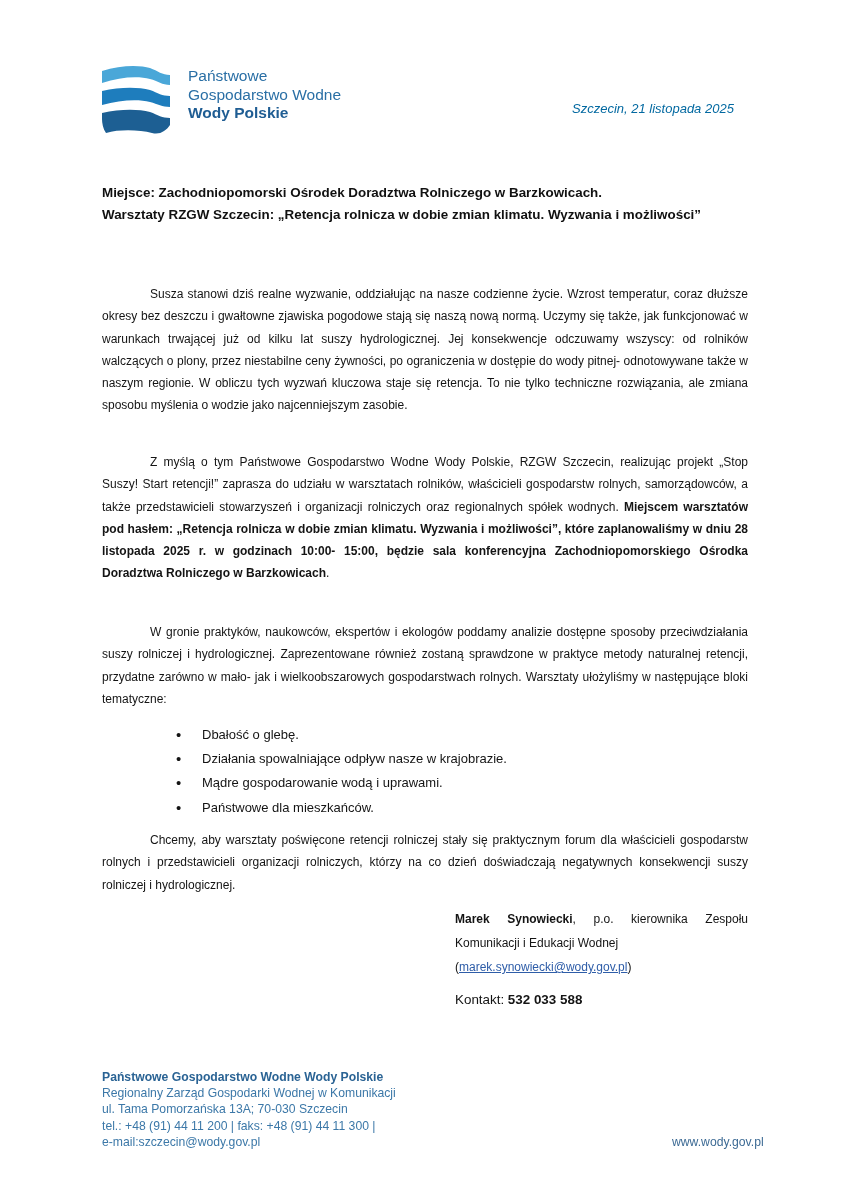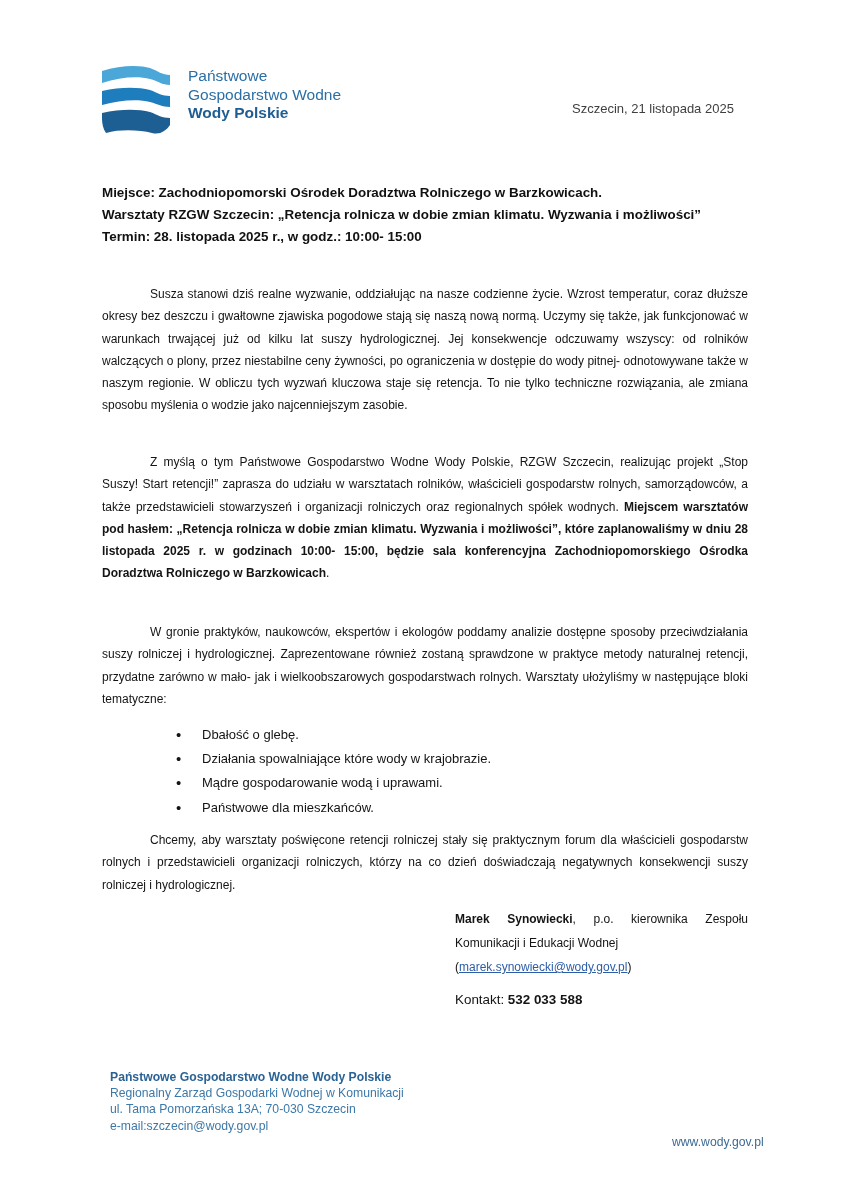--- a/index.html
+++ b/index.html
@@ -5,21 +5,21 @@
     html, body { margin: 0; padding: 0; background: #ffffff; }
     body { width: 849px; height: 1200px; position: relative; overflow: hidden;
            font-family: "Liberation Sans", sans-serif; color: #111; }
     .page { position: absolute; left: 0; top: 0; width: 849px; height: 1012px; }
 
     
     .logo { position: absolute; left: 100px; top: 63px; width: 260px; height: 72px; }
     .logo-mark { position: absolute; left: 0; top: 0; width: 70px; height: 72px; }
     .logo-text { position: absolute; left: 88px; top: 4px; line-height: 18.5px; font-size: 15.5px; color: #2a6fa5; }
     .logo-text .l3 { font-weight: bold; color: #1f5d93; }
-    .date { position: absolute; left: 572px; top: 101px; font-size: 13px; color: #404040; }
+    .date { position: absolute; left: 572px; top: 101px; font-size: 13px; color: #0369a1; font-style: italic; }
 
     
     .title-block { position: absolute; left: 102px; top: 182px; width: 650px; font-size: 13.4px;
                    font-weight: bold; line-height: 22px; }
 
     
     .body { position: absolute; left: 102px; width: 646px; font-size: 12px; line-height: 22.3px;
             text-align: justify; color: #141414; }
     .body p { margin: 0; text-indent: 48px; }
     .p1 { top: 283px; }
@@ -32,21 +32,21 @@
                font-size: 13px; line-height: 24.2px; color: #141414; }
     .bullets li { position: relative; padding-left: 30px; }
     .bullets li::before { content: "\2022"; position: absolute; left: 4px; top: 0; font-size: 15px; }
 
     .signature { position: absolute; left: 455px; top: 907px; width: 293px; font-size: 12px;
                  line-height: 24px; text-align: justify; color: #141414; }
     .signature a { color: #2e5da8; text-decoration: underline; }
     .contact { position: absolute; left: 455px; top: 992px; font-size: 13.4px; color: #141414; }
 
     
-    .footer { position: absolute; left: 102px; top: 1069px; font-size: 12.2px; line-height: 16.2px; color: #3c78a8; margin-left: 8px; }
+    .footer { position: absolute; left: 102px; top: 1069px; font-size: 12.2px; line-height: 16.2px; color: #3c78a8; }
     .footer .org { font-weight: bold; color: #2a6394; }
     .footer-web { position: absolute; left: 672px; top: 1135px; font-size: 12.2px; color: #3c6a94; }
   </style>
 </head>
 <body>
 
 <div class="page">
 
   <div class="logo">
     <svg class="logo-mark" viewBox="0 0 70 72">
@@ -59,38 +59,37 @@
       <div>Gospodarstwo Wodne</div>
       <div class="l3">Wody Polskie</div>
     </div>
   </div>
 
   <div class="date">Szczecin, 21 listopada 2025</div>
 
   <div class="title-block">
     <div>Miejsce: Zachodniopomorski Ośrodek Doradztwa Rolniczego w Barzkowicach.</div>
     <div>Warsztaty RZGW Szczecin: „Retencja rolnicza w dobie zmian klimatu. Wyzwania i możliwości”</div>
-    <div>Termin: 28. listopada 2025 r., w godz.: 10:00- 15:00</div>
   </div>
 
   <div class="body p1">
     <p>Susza stanowi dziś realne wyzwanie, oddziałując na nasze codzienne życie. Wzrost temperatur, coraz dłuższe okresy bez deszczu i gwałtowne zjawiska pogodowe stają się naszą nową normą. Uczymy się także, jak funkcjonować w warunkach trwającej już od kilku lat suszy hydrologicznej. Jej konsekwencje odczuwamy wszyscy: od rolników walczących o plony, przez niestabilne ceny żywności, po ograniczenia w dostępie do wody pitnej- odnotowywane także w naszym regionie. W obliczu tych wyzwań kluczowa staje się retencja. To nie tylko techniczne rozwiązania, ale zmiana sposobu myślenia o wodzie jako najcenniejszym zasobie.</p>
   </div>
 
   <div class="body p2">
     <p><span>Z myślą o tym Państwowe Gospodarstwo Wodne Wody Polskie, RZGW Szczecin, realizując projekt „Stop Suszy! Start retencji!” zaprasza do udziału w warsztatach rolników, właścicieli gospodarstw rolnych, samorządowców, a także przedstawicieli stowarzyszeń i organizacji rolniczych oraz regionalnych spółek wodnych. </span><b>Miejscem warsztatów pod hasłem: „Retencja rolnicza w dobie zmian klimatu. Wyzwania i możliwości”, które zaplanowaliśmy w dniu 28 listopada 2025 r. w godzinach 10:00- 15:00, będzie sala konferencyjna  Zachodniopomorskiego Ośrodka Doradztwa Rolniczego w Barzkowicach</b><span>.</span></p>
   </div>
 
   <div class="body p3">
     <p>W gronie praktyków, naukowców, ekspertów i ekologów poddamy analizie dostępne sposoby przeciwdziałania suszy rolniczej i hydrologicznej. Zaprezentowane również zostaną sprawdzone w praktyce metody naturalnej retencji, przydatne zarówno w mało- jak i wielkoobszarowych gospodarstwach rolnych. Warsztaty ułożyliśmy w następujące bloki tematyczne:</p>
   </div>
 
   <ul class="bullets">
     <li>Dbałość o glebę.</li>
-    <li>Działania spowalniające które wody w krajobrazie.</li>
+    <li>Działania spowalniające odpływ nasze w krajobrazie.</li>
     <li>Mądre gospodarowanie wodą i uprawami.</li>
     <li>Państwowe dla mieszkańców.</li>
   </ul>
 
   <div class="body p4">
     <p>Chcemy, aby warsztaty poświęcone retencji rolniczej stały się praktycznym forum dla właścicieli gospodarstw rolnych i przedstawicieli organizacji rolniczych, którzy na co dzień doświadczają negatywnych konsekwencji suszy rolniczej i hydrologicznej.</p>
   </div>
 
   <div class="signature">
     <b>Marek Synowiecki</b><span>, p.o. kierownika Zespołu Komunikacji i Edukacji Wodnej</span>
@@ -98,17 +97,18 @@
   </div>
 
   <div class="contact">
     <span>Kontakt: </span><b>532 033 588</b>
   </div>
 
   <div class="footer">
     <div class="org">Państwowe Gospodarstwo Wodne Wody Polskie</div>
     <div>Regionalny Zarząd Gospodarki Wodnej w Komunikacji</div>
     <div>ul. Tama Pomorzańska 13A; 70-030 Szczecin</div>
+    <div>tel.: +48 (91) 44 11 200 | faks: +48 (91) 44 11 300 |</div>
     <div>e-mail:szczecin@wody.gov.pl</div>
   </div>
   <div class="footer-web">www.wody.gov.pl</div>
 
 </div>
 
 </body></html>

